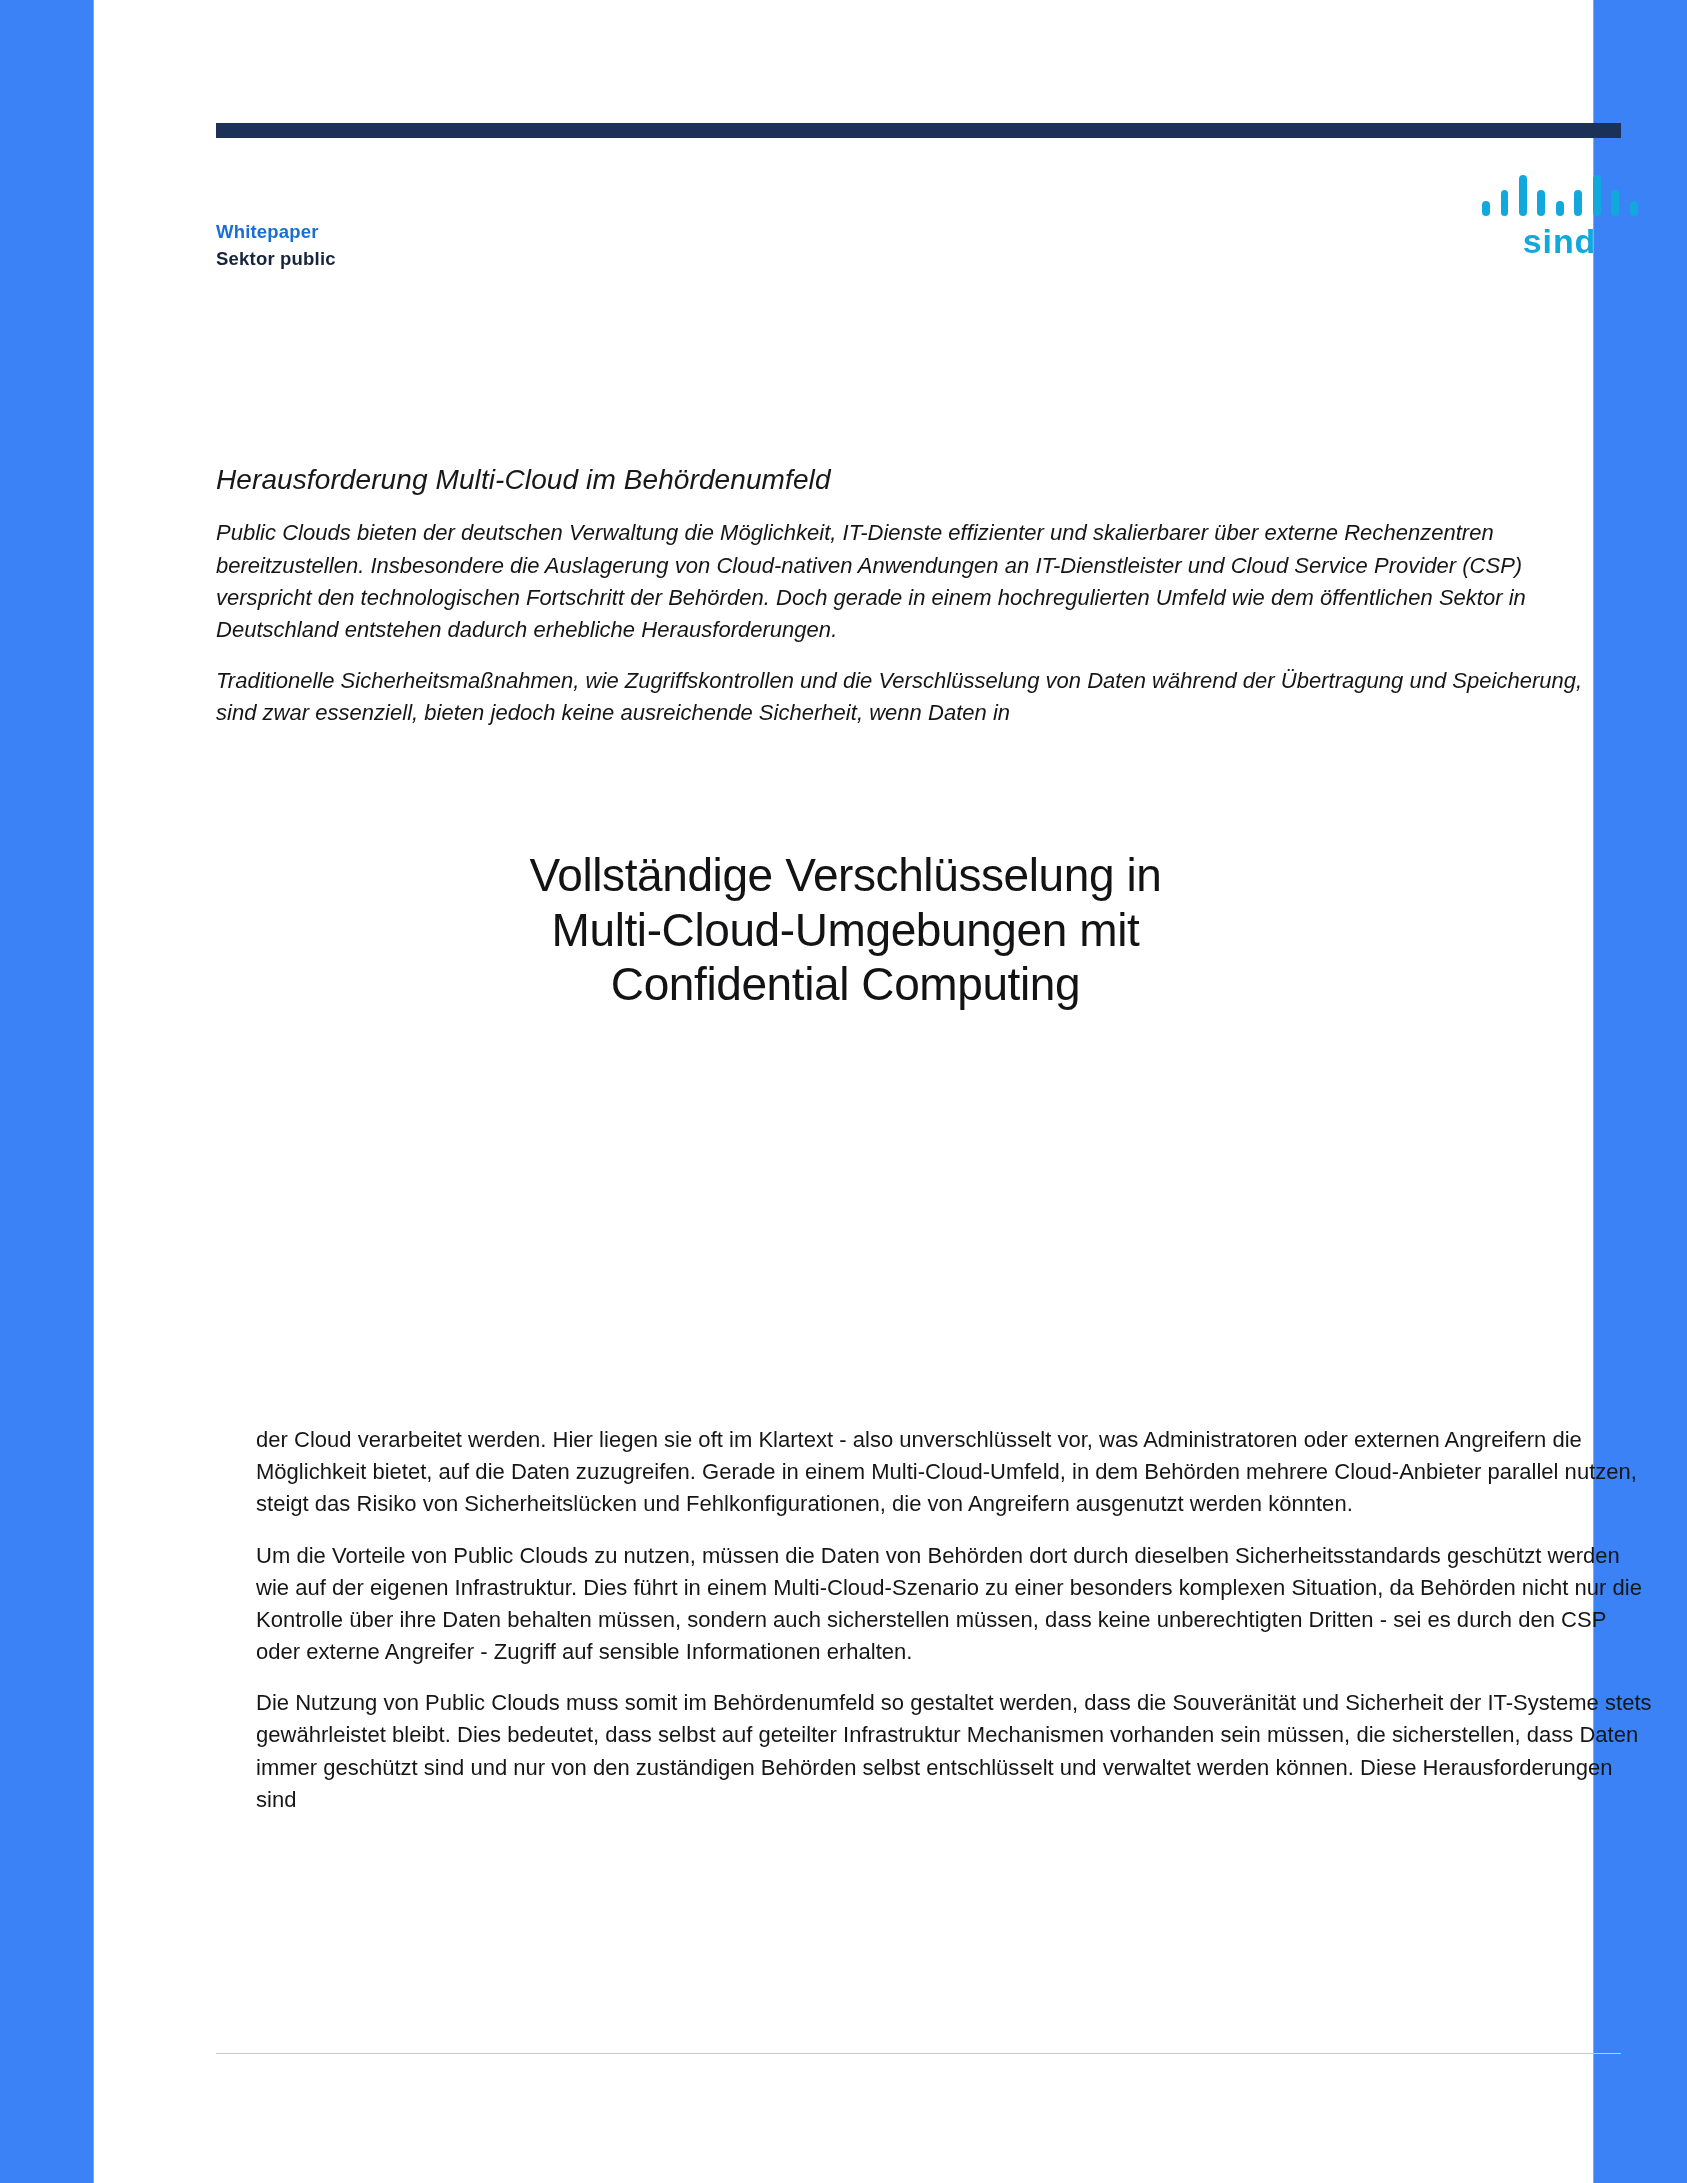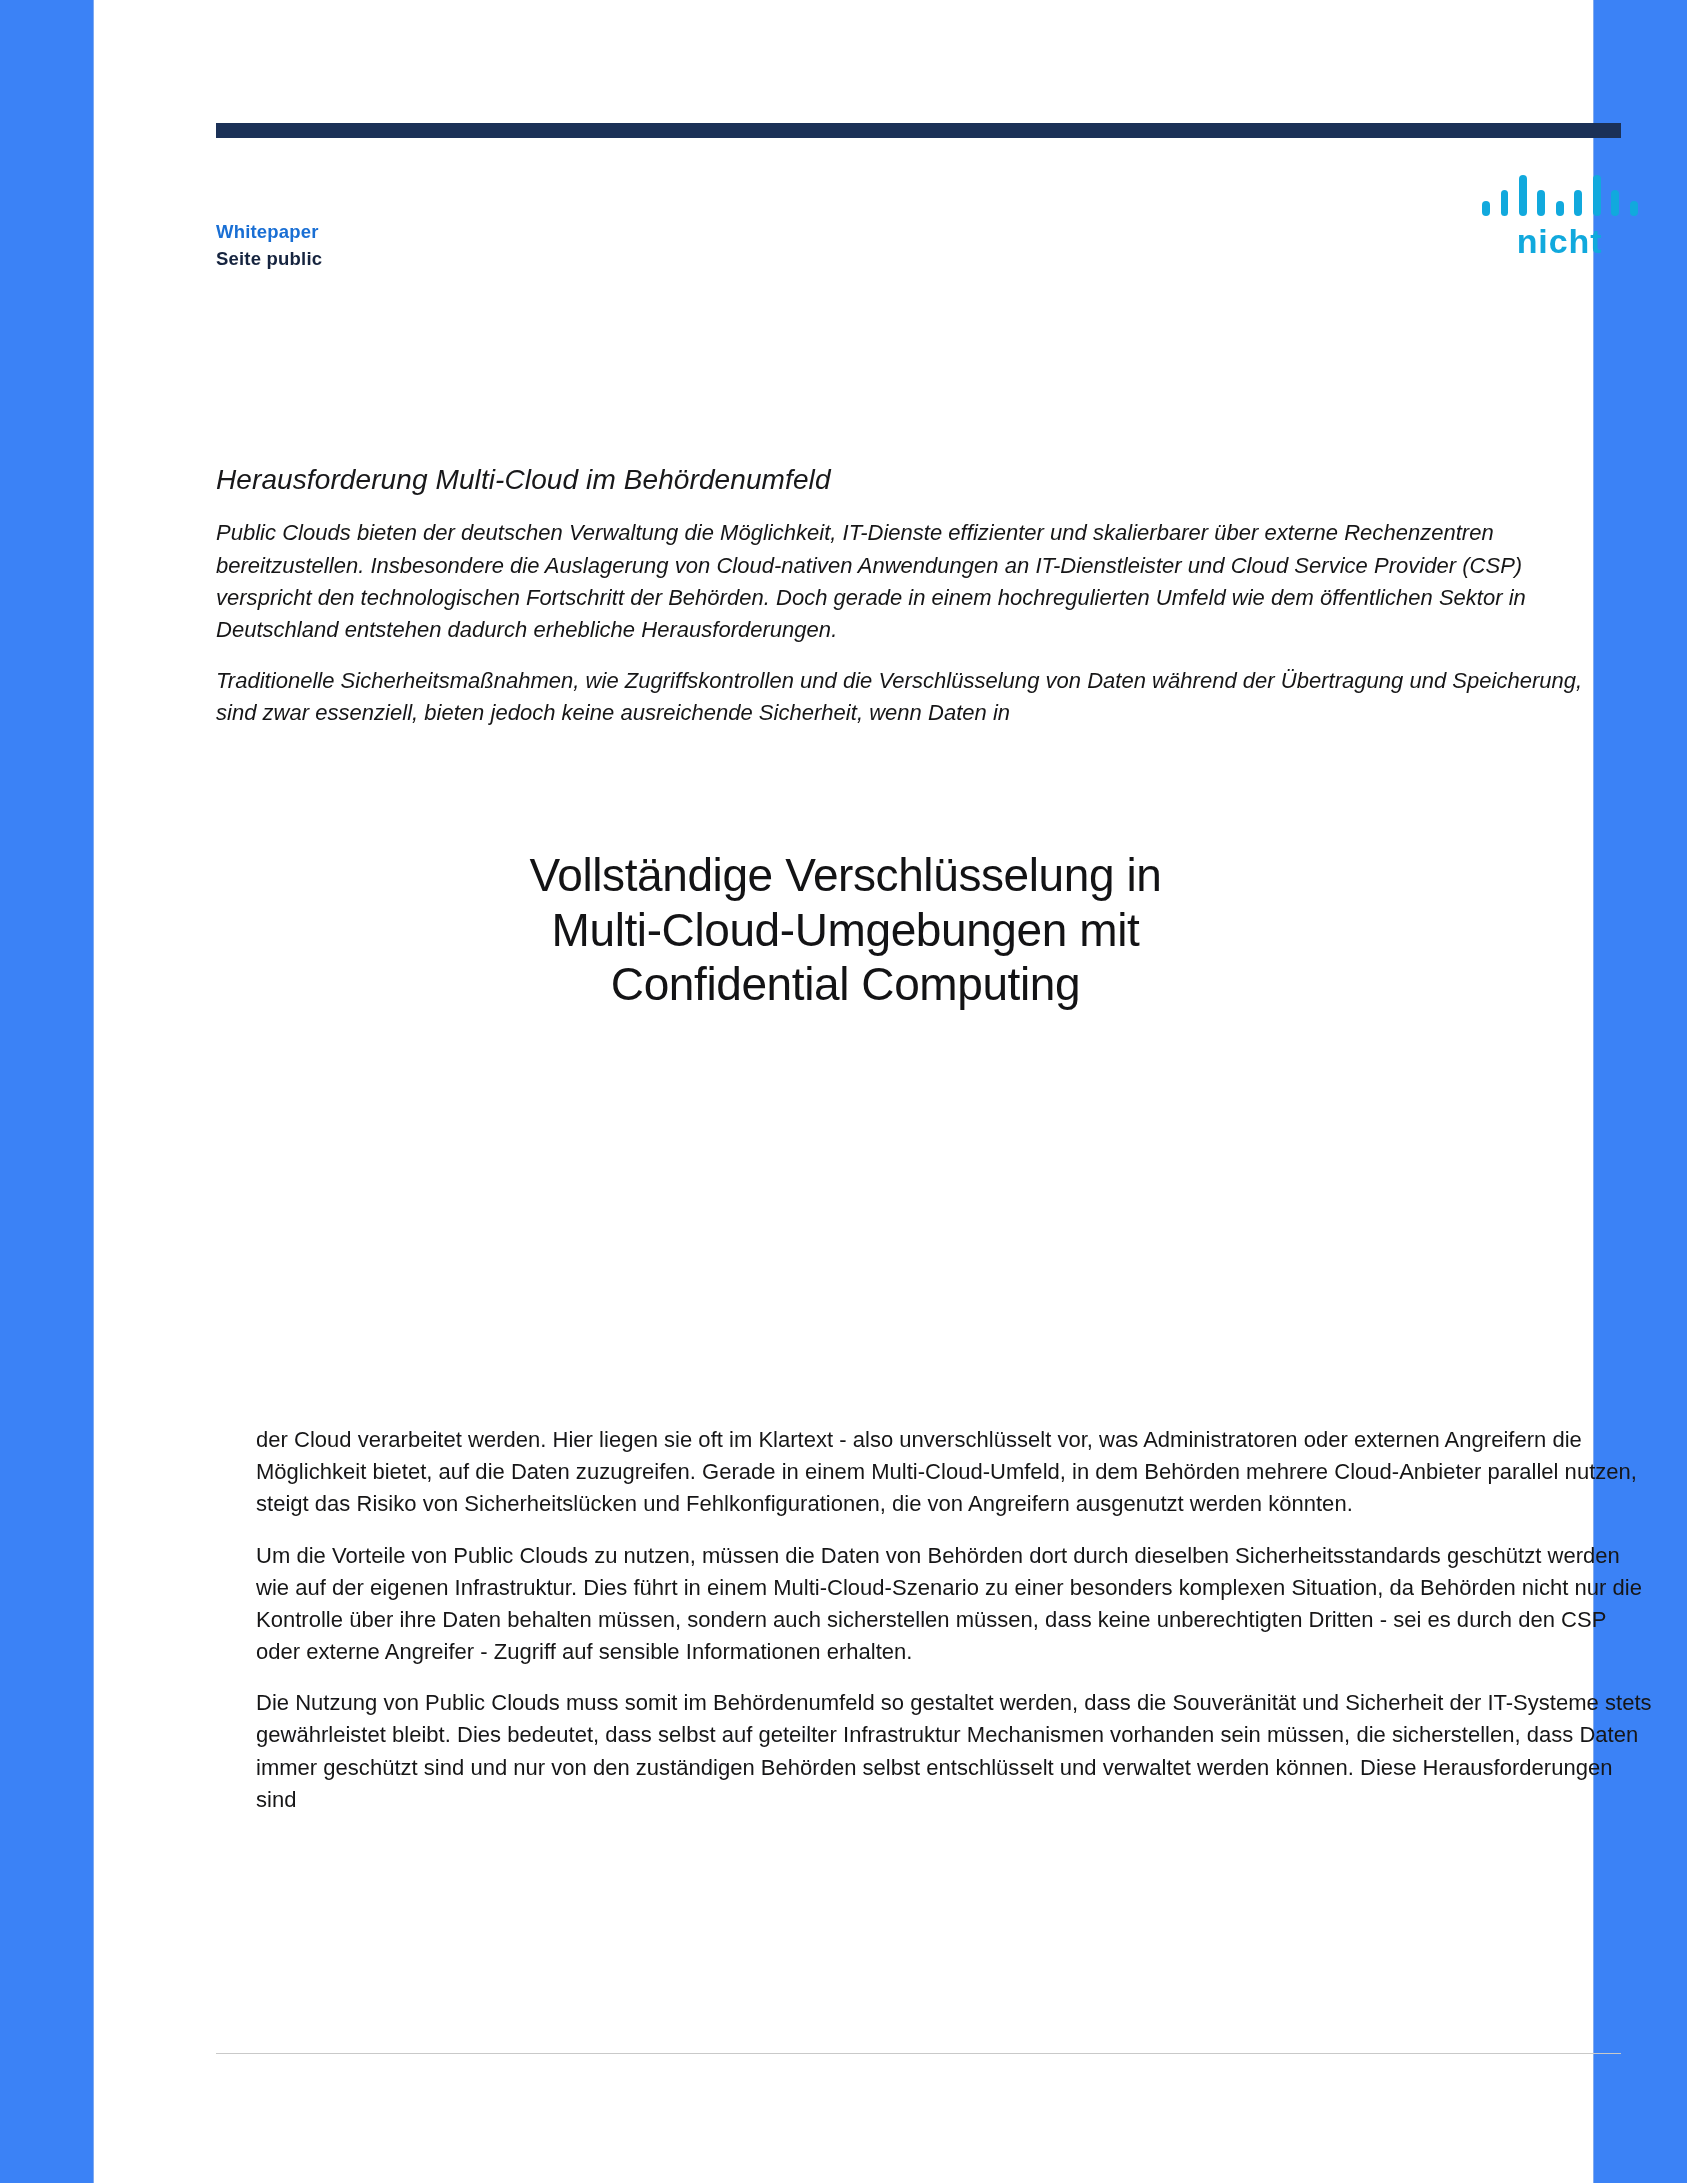--- a/index.html
+++ b/index.html
@@ -167,36 +167,36 @@
 </head>
 <body>
 
 <div class="page">
   <div class="sheet">
 
     <div class="header-rule"></div>
 
     <div class="header-labels">
       <div class="hdr-whitepaper">Whitepaper</div>
-      <div class="hdr-ciscopublic">Seite public</div>
+      <div class="hdr-ciscopublic">Sektor public</div>
     </div>
 
     <div class="cisco-logo">
       <div class="logo-bars">
         <i style="left:0px;   height:15px;"></i>
         <i style="left:18.5px;  height:25.5px;"></i>
         <i style="left:37px;  height:41px;"></i>
         <i style="left:55px; height:25.5px;"></i>
         <i style="left:74px; height:15px;"></i>
         <i style="left:92px; height:25.5px;"></i>
         <i style="left:111px; height:41px;"></i>
         <i style="left:129px; height:25.5px;"></i>
         <i style="left:148px; height:15px;"></i>
       </div>
-      <div class="logo-word">nicht</div>
+      <div class="logo-word">sind</div>
     </div>
 
     <div class="content">
       <h1 class="section-heading">Herausforderung Multi-Cloud im Behördenumfeld</h1>
       <p class="body-text">Public Clouds bieten der deutschen Verwaltung die Möglichkeit, IT-Dienste effizienter und skalierbarer über externe Rechenzentren bereitzustellen. Insbesondere die Auslagerung von Cloud-nativen Anwendungen an IT-Dienstleister und Cloud Service Provider (CSP) verspricht den technologischen Fortschritt der Behörden. Doch gerade in einem hochregulierten Umfeld wie dem öffentlichen Sektor in Deutschland entstehen dadurch erhebliche Herausforderungen.</p>
       <p class="body-text">Traditionelle Sicherheitsmaßnahmen, wie Zugriffskontrollen und die Verschlüsselung von Daten während der Übertragung und Speicherung, sind zwar essenziell, bieten jedoch keine ausreichende Sicherheit, wenn Daten in</p>
     </div>
 
     <div class="doc-title">
       <span class="tline">Vollständige Verschlüsselung in</span>

